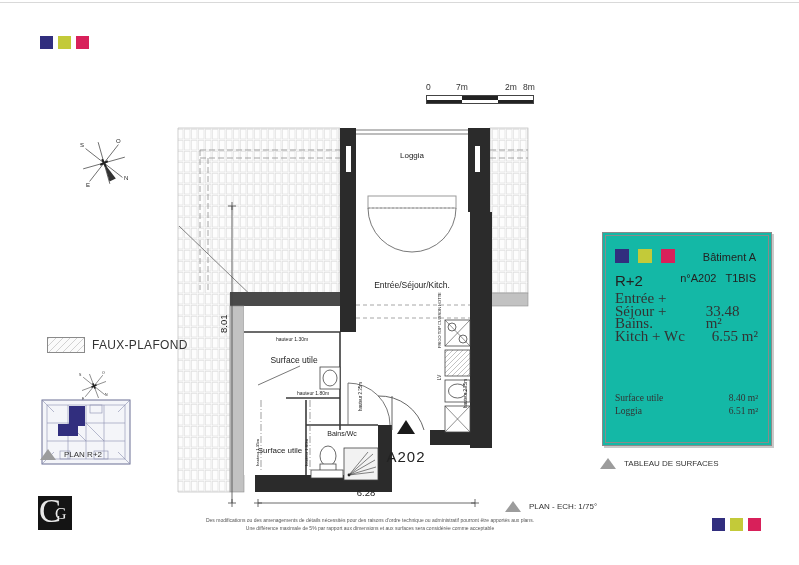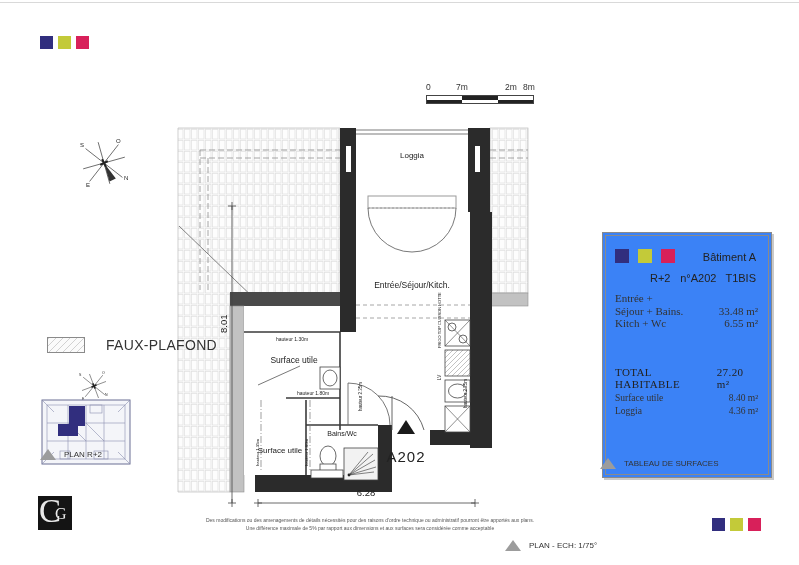--- a/index.html
+++ b/index.html
@@ -15,52 +15,52 @@
   .scalebar .labels{position:relative;height:11px;font-size:8.5px;color:#333;}
   .scalebar .labels span{position:absolute;top:0;}
   .scalebar .bar{margin-top:2px;height:7px;border:1px solid #444;display:flex;}
   .scalebar .cell{flex:1;display:flex;flex-direction:column;}
   .scalebar .cell i{flex:1;}
   .b{background:#222;} .w{background:#fff;}
   
   .legend-faux{position:absolute;left:47px;top:337px;display:flex;align-items:center;}
   .legend-faux .box{width:36px;height:14px;border:1px solid #8a8a8a;
      background:repeating-linear-gradient(135deg,#d2d2d2 0,#d2d2d2 1px,#fbfbfb 1px,#fbfbfb 5px);}
-  .legend-faux .lab{margin-left:21px;font-size:14px;letter-spacing:.3px;color:#333;}
+  .legend-faux .lab{margin-left:7px;font-size:12px;letter-spacing:.3px;color:#333;}
   .tri{width:0;height:0;border-left:8px solid transparent;border-right:8px solid transparent;
        border-bottom:11px solid #9c9c9c;display:inline-block;}
   .caption-row{position:absolute;display:flex;align-items:center;gap:8px;font-size:8px;color:#333;}
   
-  .panel{position:absolute;left:602px;top:232px;width:170px;height:246px;border:1px solid #8a8a8a;
-         box-shadow:2px 2px 0 #c9c9c9;padding:2px;box-sizing:border-box;background:#3b82f6;}
+  .panel{position:absolute;left:602px;top:232px;width:170px;height:214px;border:1px solid #8a8a8a;
+         box-shadow:2px 2px 0 #c9c9c9;padding:2px;box-sizing:border-box;background:#14b8a6;}
   .panel-inner{position:relative;width:100%;height:100%;border:1px solid #8a8a8a;box-sizing:border-box;}
   .panel .swatches{position:absolute;left:9px;top:13px;display:flex;gap:9px;}
   .panel .swatches div{width:14px;height:14px;}
   .p-build{position:absolute;right:12px;top:15px;font-size:11px;color:#222;}
-  .p-floor{position:absolute;left:9px;top:36px;font-size:11px;margin-left:35px;}
+  .p-floor{position:absolute;left:9px;top:36px;font-size:15px;}
   .p-unit{position:absolute;right:12px;top:36px;font-size:11px;display:flex;gap:9px;}
   .p-rows{position:absolute;left:9px;right:10px;top:56px;font-family:"Liberation Serif",serif;
-          font-size:11px;color:#333;}
+          font-size:15px;color:#333;}
   .p-row{display:flex;justify-content:space-between;line-height:12.5px;}
   .p-total{position:absolute;left:9px;right:10px;top:130px;display:flex;justify-content:space-between;
            font-family:"Liberation Serif",serif;font-size:11px;letter-spacing:.4px;color:#222;}
   .p-extra{position:absolute;left:9px;right:10px;top:156px;font-family:"Liberation Serif",serif;
            font-size:9.5px;color:#333;}
   
   .disclaimer{position:absolute;left:152px;top:517px;width:436px;text-align:center;
               font-size:5px;line-height:1.55;color:#555;}
   
   .logo{position:absolute;left:38px;top:496px;width:34px;height:34px;background:#141414;overflow:hidden;}
   .logo .c{position:absolute;left:1px;top:-3px;color:#e8e8e8;font-family:"Liberation Serif",serif;
            font-size:33px;font-weight:400;}
   .logo .g{position:absolute;left:17px;top:9px;color:#e8e8e8;font-family:"Liberation Serif",serif;
            font-size:16px;}
   .keyplan{position:absolute;left:38px;top:397px;}
   .keyplan-cap{position:absolute;left:40px;top:449px;text-align:right;}
-  .planech{left:505px;top:501px;margin-top:39px;}
+  .planech{left:505px;top:501px;}
   .tableau{left:600px;top:458px;}
   svg text{font-family:"Liberation Sans",sans-serif;fill:#222;}
 </style>
 </head>
 <body>
 
 <div class="page">
   <div class="topline"></div>
 
   <div class="brand tl">
@@ -316,32 +316,28 @@
         </div>
         <div class="p-row">
           <span>Séjour + Bains.</span>
           <span>33.48 m²</span>
         </div>
         <div class="p-row">
           <span>Kitch + Wc</span>
           <span>6.55 m²</span>
         </div>
       </div>
-      <div class="p-total">
-        <span>TOTAL HABITABLE</span>
-        <span>27.20 m²</span>
-      </div>
       <div class="p-extra">
         <div class="p-row">
           <span>Surface utile</span>
           <span>8.40 m²</span>
         </div>
         <div class="p-row">
           <span>Loggia</span>
-          <span>4.36 m²</span>
+          <span>6.51 m²</span>
         </div>
       </div>
     </div>
   </div>
 
   <div class="caption-row tableau">
     <span class="tri"></span>
     <span>TABLEAU DE SURFACES</span>
   </div>
 

